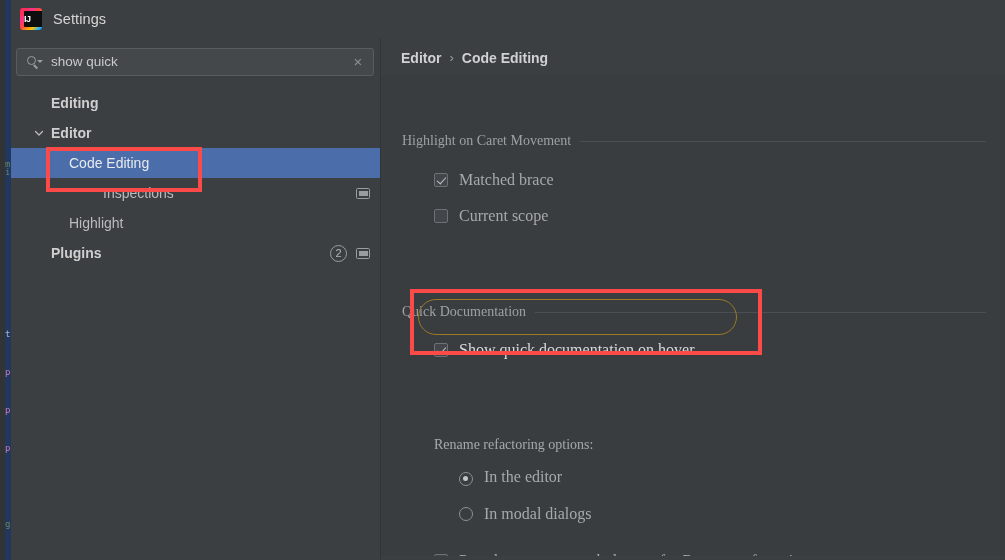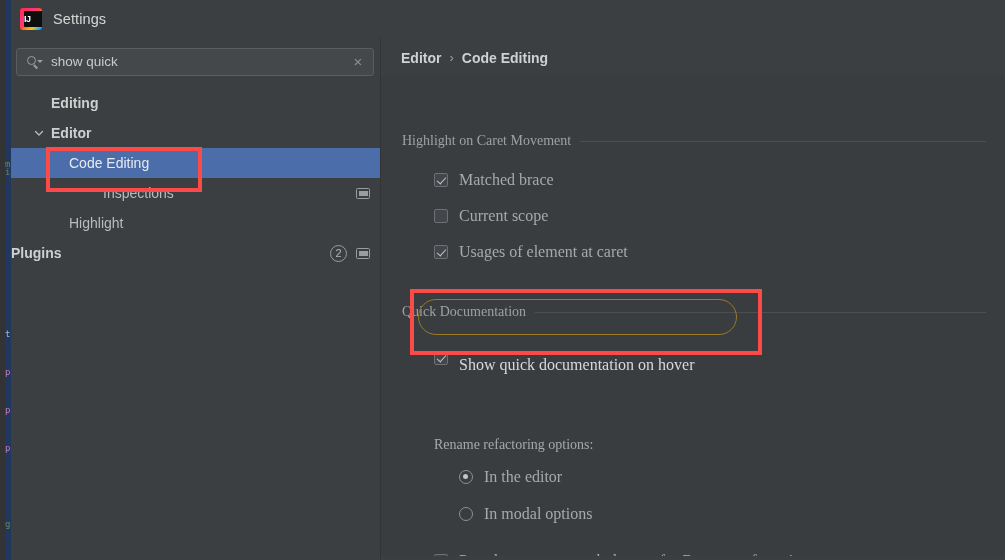--- a/index.html
+++ b/index.html
@@ -346,21 +346,21 @@
   
   .match-pill {
     position: absolute;
     left: 418px; top: 299px;
     width: 319px; height: 36px;
     border: 1.6px solid #9c7a24;
     border-radius: 18px;
     box-sizing: border-box;
     pointer-events: none;
   }
-  .ctl-row.matched .ctl-label { color: #d7dadd; margin-top: 15px; }
+  .ctl-row.matched .ctl-label { color: #d7dadd; }
 
   
   .annot {
     position: absolute;
     border: 4px solid #fb4a48;
     box-sizing: border-box;
     pointer-events: none;
   }
 </style>
 </head>
@@ -427,21 +427,21 @@
           <div class="tree-right">
             <div class="panel-icon"></div>
           </div>
         </div>
 
         <div class="tree-row">
           <div class="tree-label" style="margin-left:58px;">Highlight</div>
         </div>
 
         <div class="tree-row">
-          <div class="tree-label bold" style="">Plugins</div>
+          <div class="tree-label bold" style="margin-left:40px;">Plugins</div>
           <div class="tree-right">
             <div class="badge-count">2</div>
             <div class="panel-icon"></div>
           </div>
         </div>
 
       </div>
     </div>
 
     <div class="divider-v"></div>
@@ -464,46 +464,42 @@
         <div class="ctl-row" style="left:53px; top:96px;">
           <span class="cb checked"></span>
           <span class="ctl-label">Matched brace</span>
         </div>
 
         <div class="ctl-row" style="left:53px; top:132px;">
           <span class="cb"></span>
           <span class="ctl-label">Current scope</span>
         </div>
 
-        <div class="ctl-row" style="left:53px; top:168px;">
-          <span class="cb checked"></span>
-          <span class="ctl-label">Usages of element at caret</span>
-        </div>
 
         <div class="section-head" style="top:229px; width:584px;">
           <span class="sh-text">Quick Documentation</span>
           <span class="sh-line"></span>
         </div>
 
         <div class="ctl-row matched" style="left:53px; top:266px;">
           <span class="cb checked"></span>
           <span class="ctl-label">Show quick documentation on hover</span>
         </div>
 
 
         <div class="plain-label" style="left:53px; top:362px;">Rename refactoring options:</div>
 
-        <div class="ctl-row" style="left:78px; top:393px;">
+        <div class="ctl-row" style="left:78px; top:393px;align-items:flex-end;">
           <span class="rb checked"></span>
           <span class="ctl-label">In the editor</span>
         </div>
 
         <div class="ctl-row" style="left:78px; top:430px;">
           <span class="rb"></span>
-          <span class="ctl-label">In modal options</span>
+          <span class="ctl-label">In modal dialogs</span>
         </div>
 
         <div class="ctl-row" style="left:53px; top:477px;">
           <span class="cb checked"></span>
           <span class="ctl-label">Preselect current symbol name for Rename refactoring</span>
         </div>
 
       </div>
     </div>
   </div>

